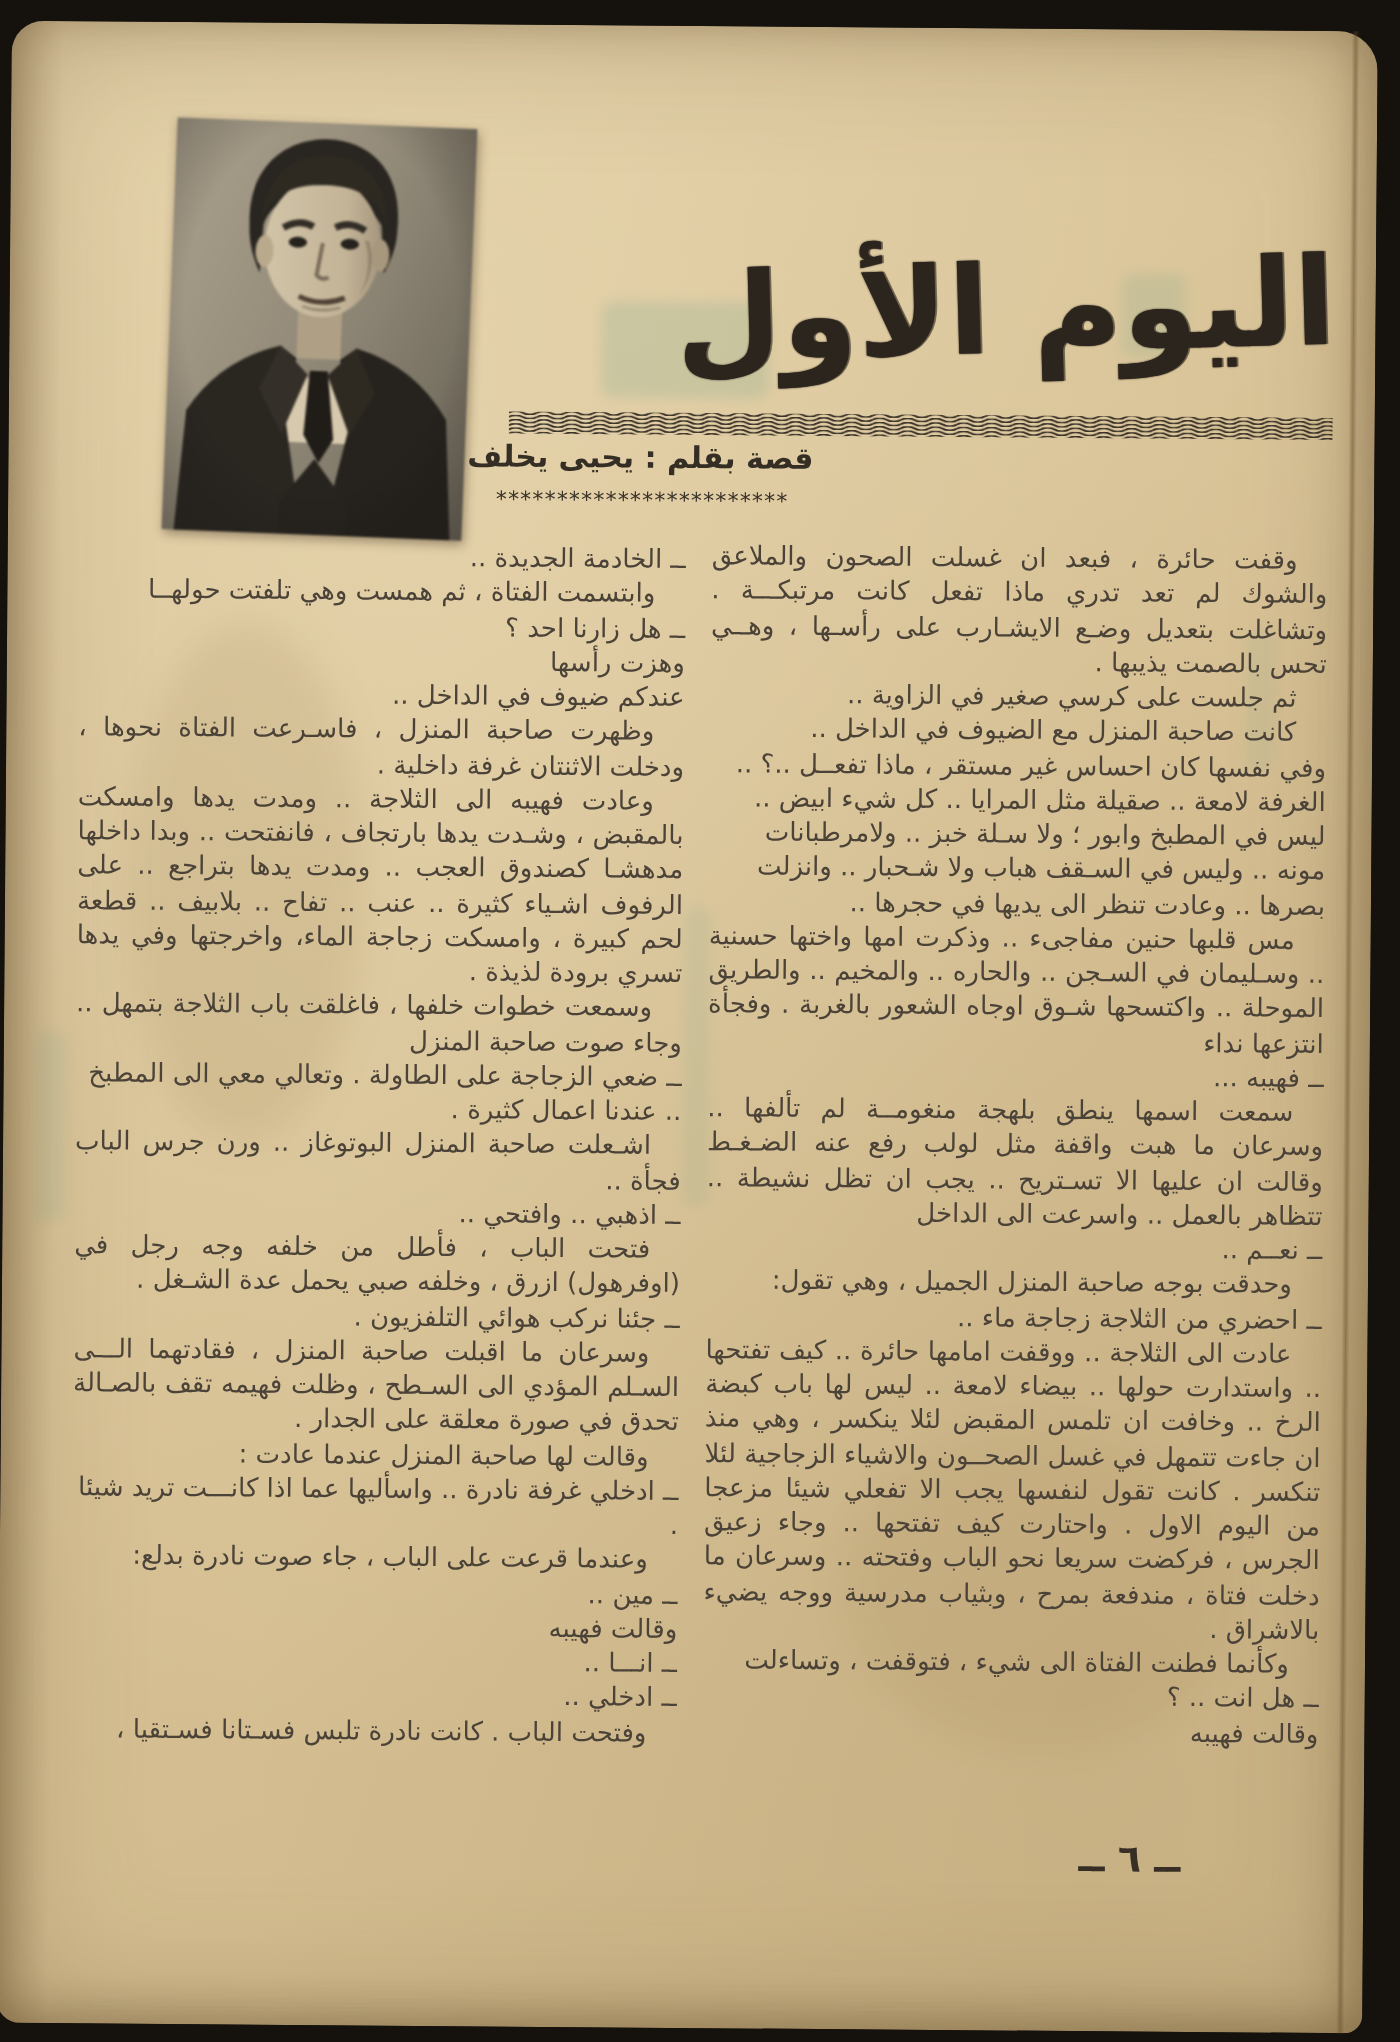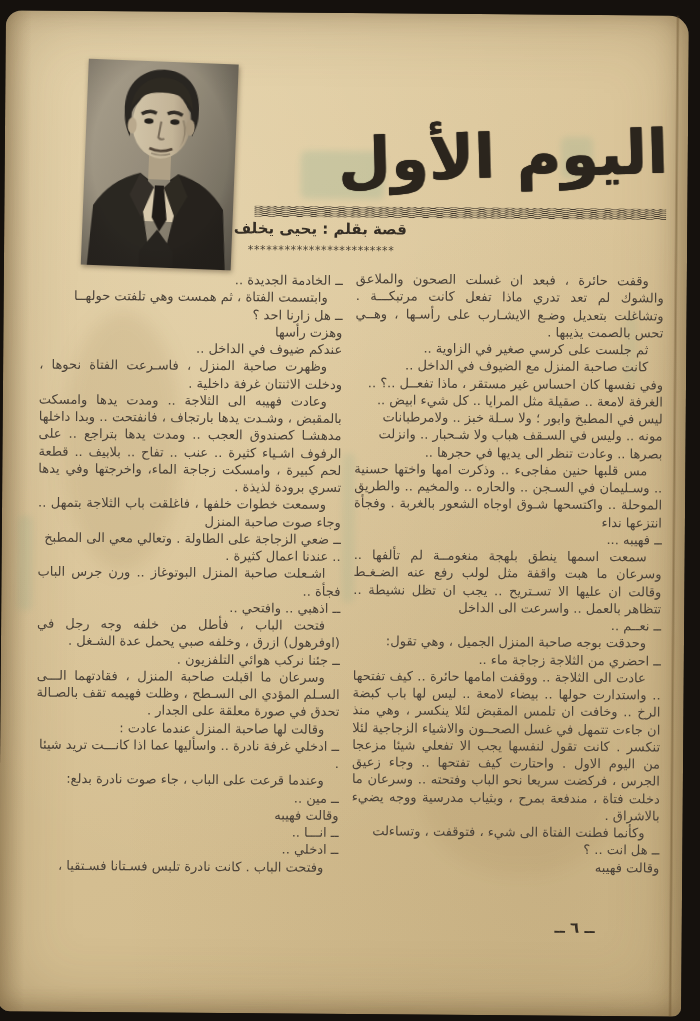--- a/index.html
+++ b/index.html
@@ -69,22 +69,22 @@
   }
   .col-right{left:352px;top:257px;width:308px;}
   .col-left{left:36px;top:259px;width:303px;}
   .para{margin:0;}
   .para.narrative{text-indent:15px;}
   .para.dialog{text-align:right;}
   .para.plain{text-align:right;}
   
   .pageno{
     position:absolute;left:536px;top:904px;width:60px;
-    direction:rtl;text-align:right;
-    font-weight:bold;font-size:15px;color:#372f25;letter-spacing:1px;
+    direction:rtl;text-align:center;
+    font-weight:bold;font-size:19px;color:#372f25;letter-spacing:1px;
   }
   
   .ghost{position:absolute;background:#569a84;opacity:.14;filter:blur(3px);border-radius:6px;}
   .g1{left:296px;top:138px;width:84px;height:48px;opacity:.17;}
   .g2{left:556px;top:122px;width:32px;height:42px;}
   .g3{left:340px;top:440px;width:13px;height:150px;opacity:.10;}
   .g4{left:16px;top:505px;width:15px;height:95px;opacity:.10;}
   .g5{left:620px;top:300px;width:14px;height:70px;opacity:.08;}
   .stain{position:absolute;background:rgba(120,88,44,.10);filter:blur(9px);border-radius:50%;}
   .s1{left:60px;top:300px;width:120px;height:260px;}

